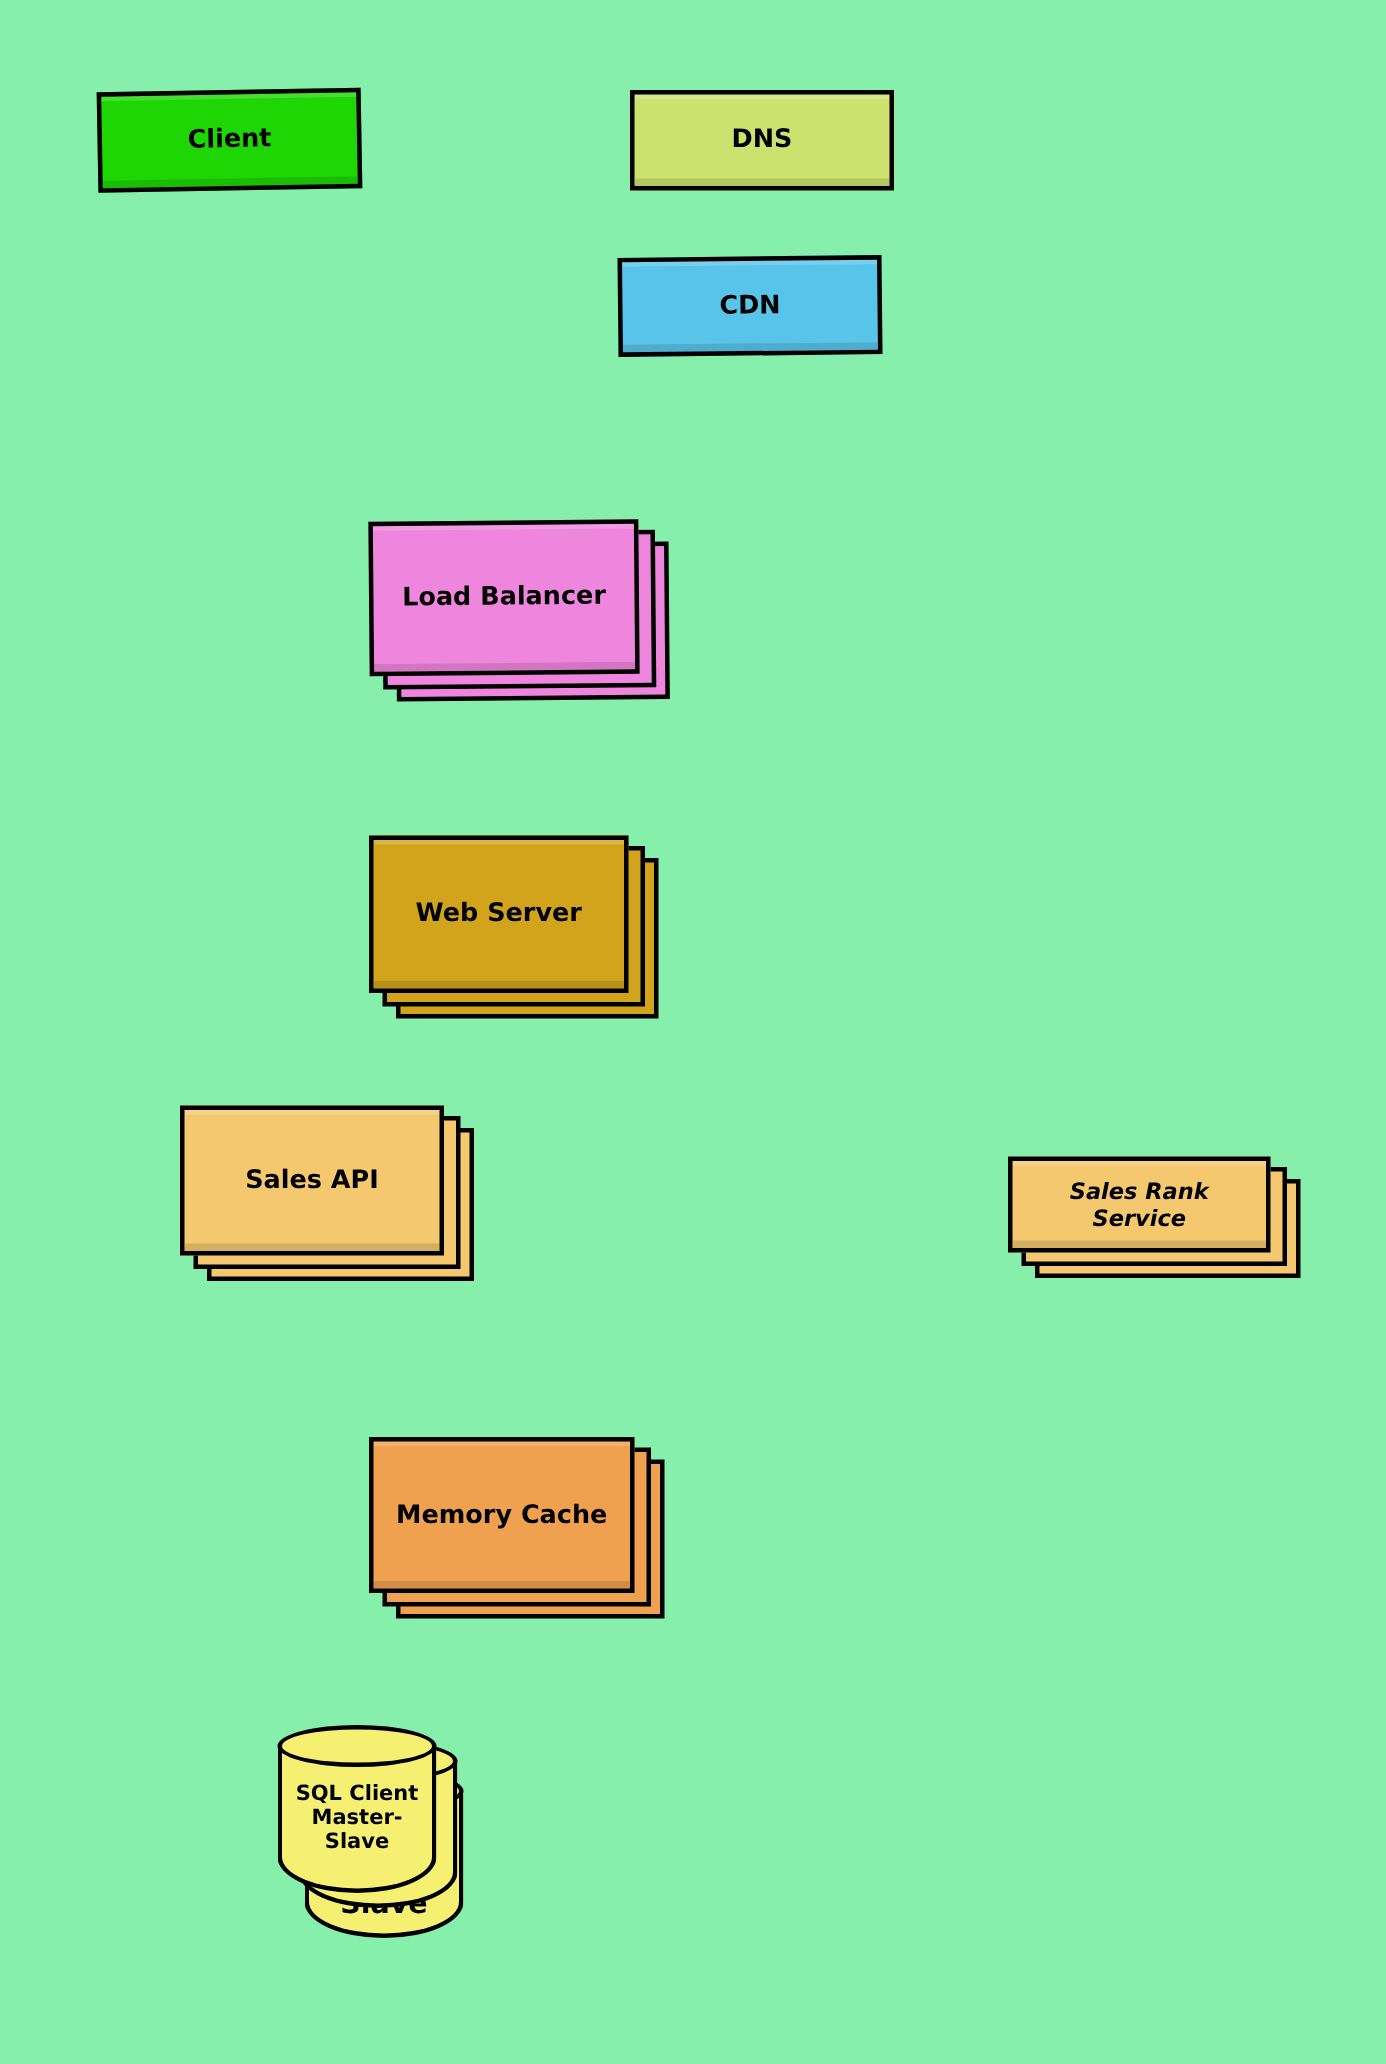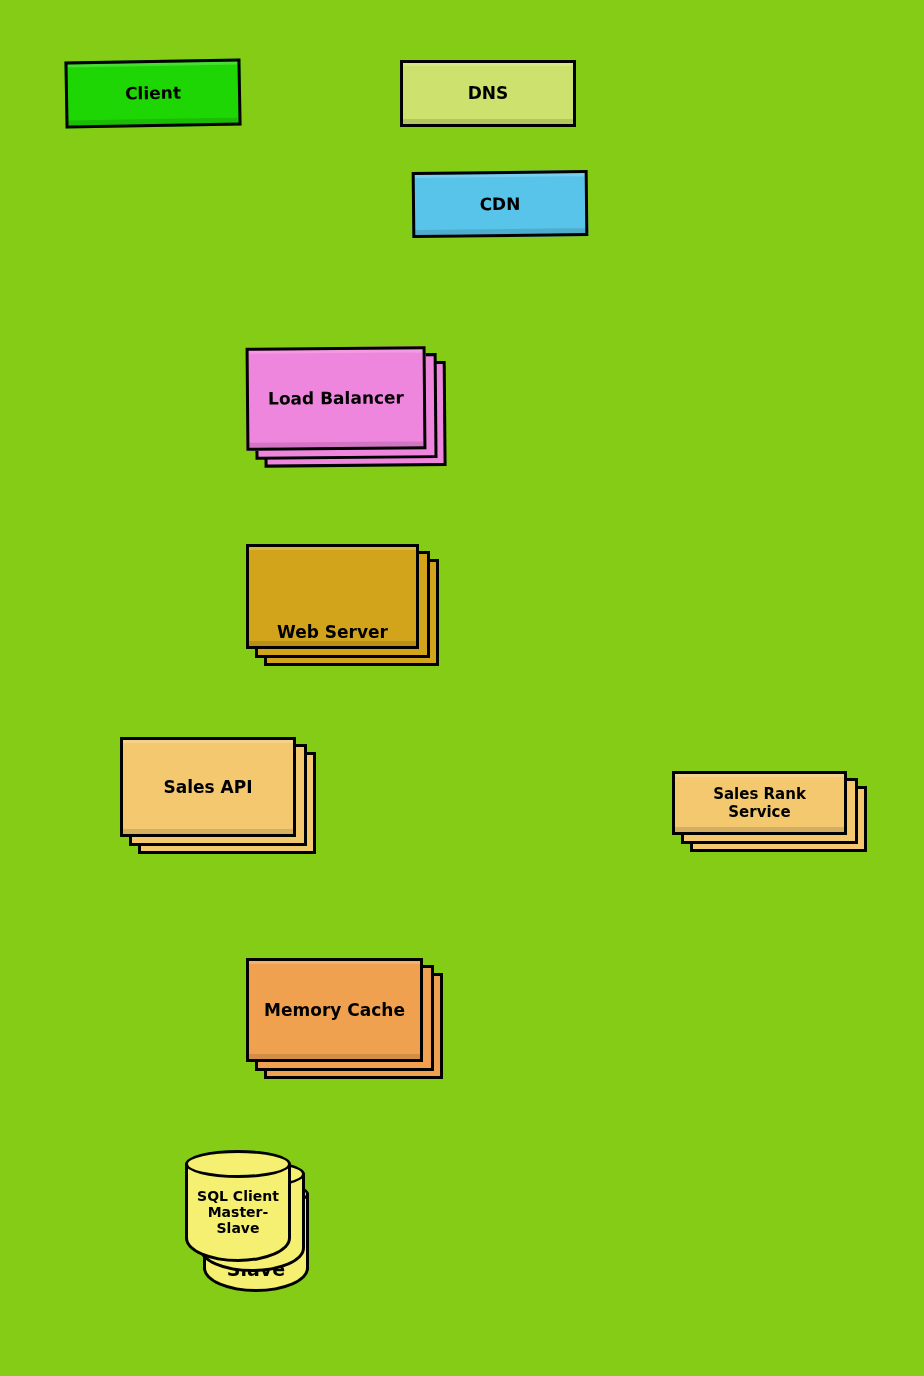--- a/index.html
+++ b/index.html
@@ -5,21 +5,21 @@
   html, body {
     margin: 0;
     padding: 0;
     background: #000;
     font-family: "DejaVu Sans", sans-serif;
   }
   .canvas {
     position: relative;
     width: 924px;
     height: 1376px;
-    background: #84cc16;
+    background: #86efac;
     overflow: hidden;
   }
   .box {
     position: absolute;
     background: var(--fill);
     border: 3px solid #000;
     box-sizing: border-box;
     display: flex;
     align-items: center;
     justify-content: center;
@@ -36,27 +36,27 @@
     box-shadow:
       10px 8px  0 -2px var(--fill),
       10px 8px  0  1px #000,
       19px 16px 0 -2px var(--fill),
       19px 16px 0  1px #000,
       inset 0 -5px 0 rgba(0,0,0,0.12),
       inset 0 3px 0 rgba(255,255,255,0.18);
   }
   
   #client       { left: 65px;  top: 60px;  width: 176px; height: 67px;  transform: rotate(-1deg); }
-  #dns          { left: 400px; top: 60px;  width: 176px; height: 67px; text-align: center;  }
+  #dns          { left: 420px; top: 60px;  width: 176px; height: 67px; text-align: center;  }
   #cdn          { left: 412px; top: 171px; width: 176px; height: 66px;  transform: rotate(-0.6deg); }
   #load-balancer{ left: 246px; top: 347px; width: 180px; height: 103px; transform: rotate(-0.5deg); }
-  #web-server   { left: 246px; top: 544px; width: 173px; height: 105px; align-items: flex-end; }
+  #web-server   { left: 246px; top: 557px; width: 173px; height: 105px; }
   #sales-api    { left: 120px; top: 737px; width: 176px; height: 100px; }
   #read-api     { left: 372px; top: 757px; width: 171px; height: 101px; }
-  #sales-rank   { left: 672px; top: 771px; width: 175px; height: 64px;  font-size: 15px; }
+  #sales-rank   { left: 672px; top: 771px; width: 175px; height: 64px;  font-size: 15px; font-style: italic; }
   #memory-cache { left: 246px; top: 958px; width: 177px; height: 104px; }
   #sql-write    { left: 185px; top: 1150px; width: 106px; height: 112px; }
   #sql-read     { left: 362px; top: 1156px; width: 100px; height: 110px; }
   #object-store { left: 688px; top: 1162px; width: 100px; height: 108px; }
 
   
   .cylinder { position: absolute; }
   .cyl { position: absolute; left: 0; top: 0; right: 0; bottom: 0; }
   .cyl.front  { z-index: 3; }
   .cyl.ghost1 { z-index: 2; }

